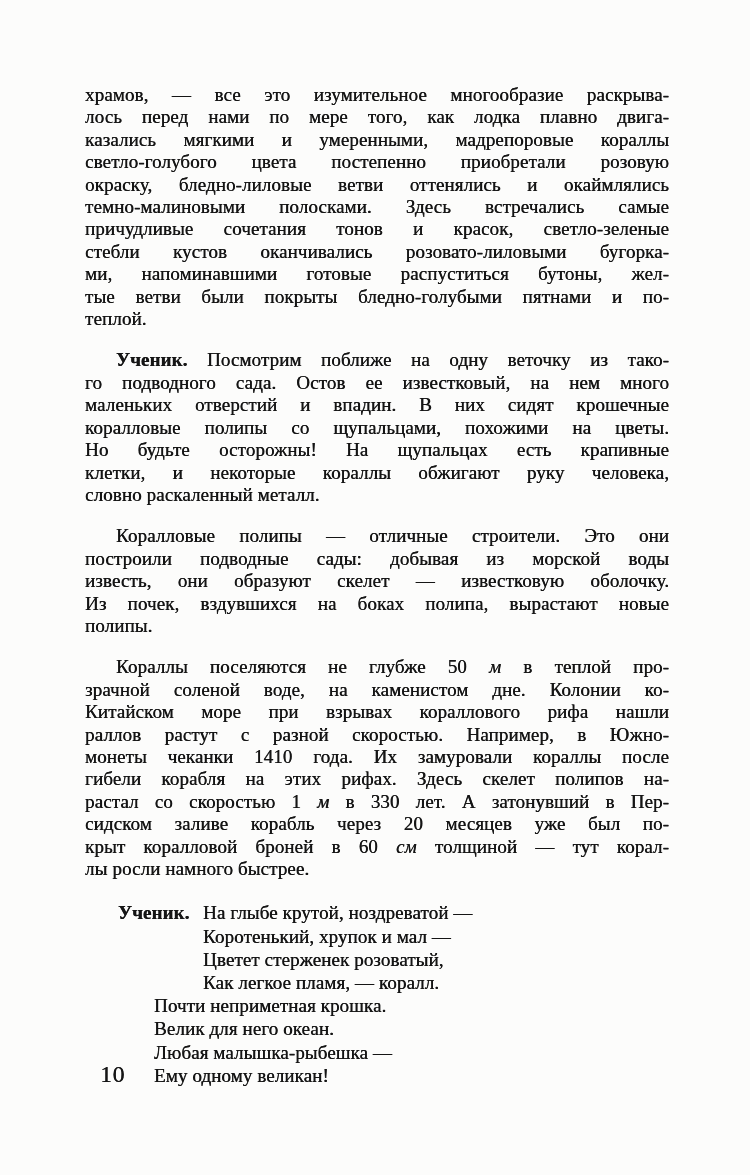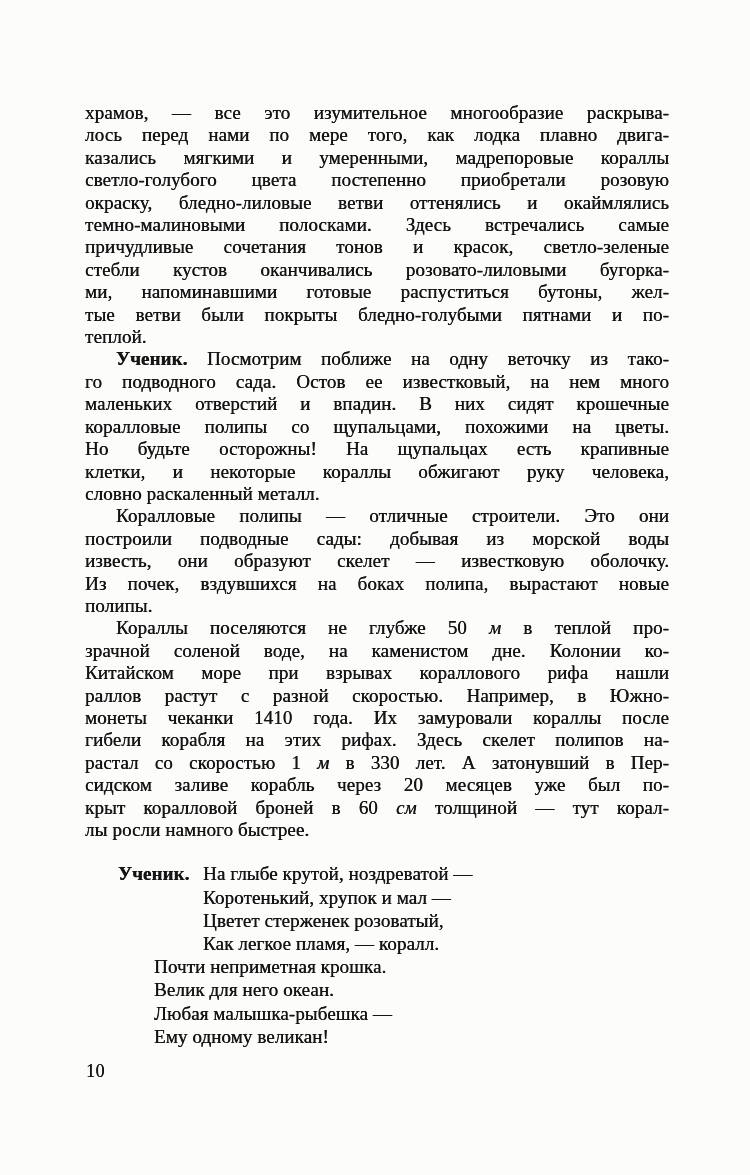--- a/index.html
+++ b/index.html
@@ -5,37 +5,37 @@
   html,body{margin:0;padding:0;background:#ffffff;}
   .page{
     position:relative;
     width:750px;height:1175px;
     background:#fcfcfb;
     font-family:"Liberation Serif", serif;
     color:#151515;
     overflow:hidden;
   }
   .text-block{
-    position:absolute;left:85px;top:102px;width:584px;
+    position:absolute;left:85px;top:84px;width:584px;
     font-size:19px;line-height:22.4px;letter-spacing:0.1px;
     text-shadow:0.35px 0 0 currentColor; 
   }
   .para .line{text-align:justify;text-align-last:justify;}
   .para .line:last-child{text-align-last:left;}
-  .para.indent .line:first-child{text-indent:31px;}
+  .para.indent .line:first-child{text-indent:31px;margin-top:19px;}
   .b{font-weight:bold;}
   .i{font-style:italic;}
   .poem{position:relative;margin-top:21px;line-height:23.2px;}
   .poem-label{position:absolute;left:33px;top:0;font-weight:bold;}
   .poem .line{text-align:left;text-align-last:left;}
   .stanza-1{margin-left:118px;}
   .stanza-2{margin-left:69px;}
   .page-number{
-    position:absolute;left:86px;top:1061px;
-    font-size:18px;letter-spacing:0.5px;
+    position:absolute;left:100px;top:1061px;
+    font-size:24px;letter-spacing:0.5px;
     text-shadow:0.35px 0 0 currentColor;
   }
 </style>
 </head>
 <body>
 
 <div class="page">
   <main class="text-block">
     <div>
         <div class="para">

